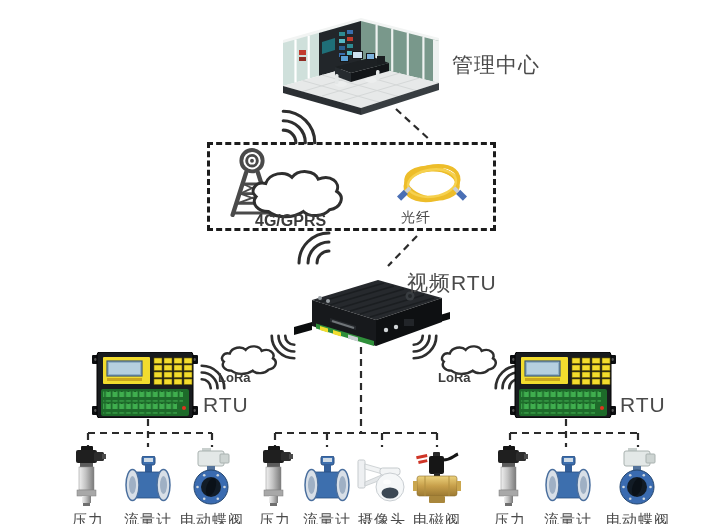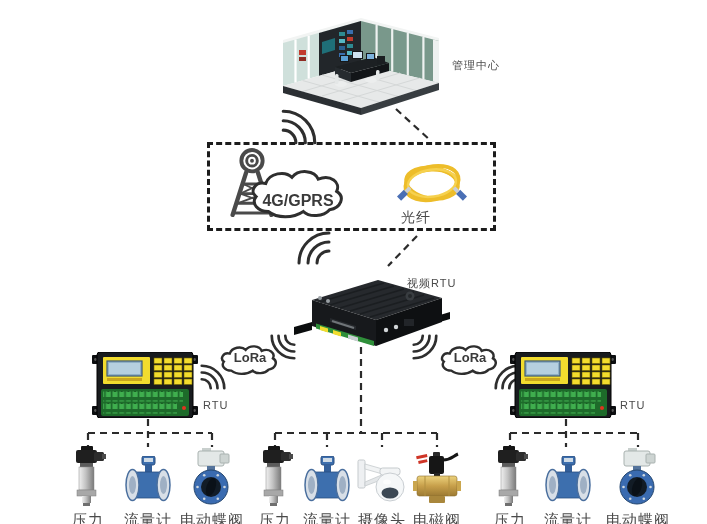--- a/index.html
+++ b/index.html
@@ -2,27 +2,28 @@
 <html><head>
 <meta charset="utf-8">
 <style>
   html,body{margin:0;padding:0;background:#fff;}
   .canvas{
     position:relative;width:707px;height:524px;background:#ffffff;
     overflow:hidden;font-family:"Liberation Sans","DejaVu Sans",sans-serif;
   }
   .abs{position:absolute;}
   .lbl{
-    position:absolute;color:#4a4a4a;font-size:11px;line-height:18px;
+    position:absolute;color:#4a4a4a;font-size:21px;line-height:18px;
     white-space:nowrap;letter-spacing:1px;
   }
   .lbl.center{}
   .cloud-text{
-    position:absolute;color:#3a3a3a;font-weight:600;text-align:center;
+    position:absolute;color:#3a3a3a;font-weight:600;
     white-space:nowrap;
+    margin-top:20px;
   }
   .dashed-box{
     position:absolute;left:207px;top:142px;width:283px;height:83px;
     border:3px dashed #1c1c1c;background:transparent;
   }
   .sensor-label{
     position:absolute;top:511px;width:90px;text-align:center;color:#4a4a4a;
     font-size:15px;line-height:18px;white-space:nowrap;letter-spacing:1px;
   }
   svg.icon{position:absolute;overflow:visible;}

